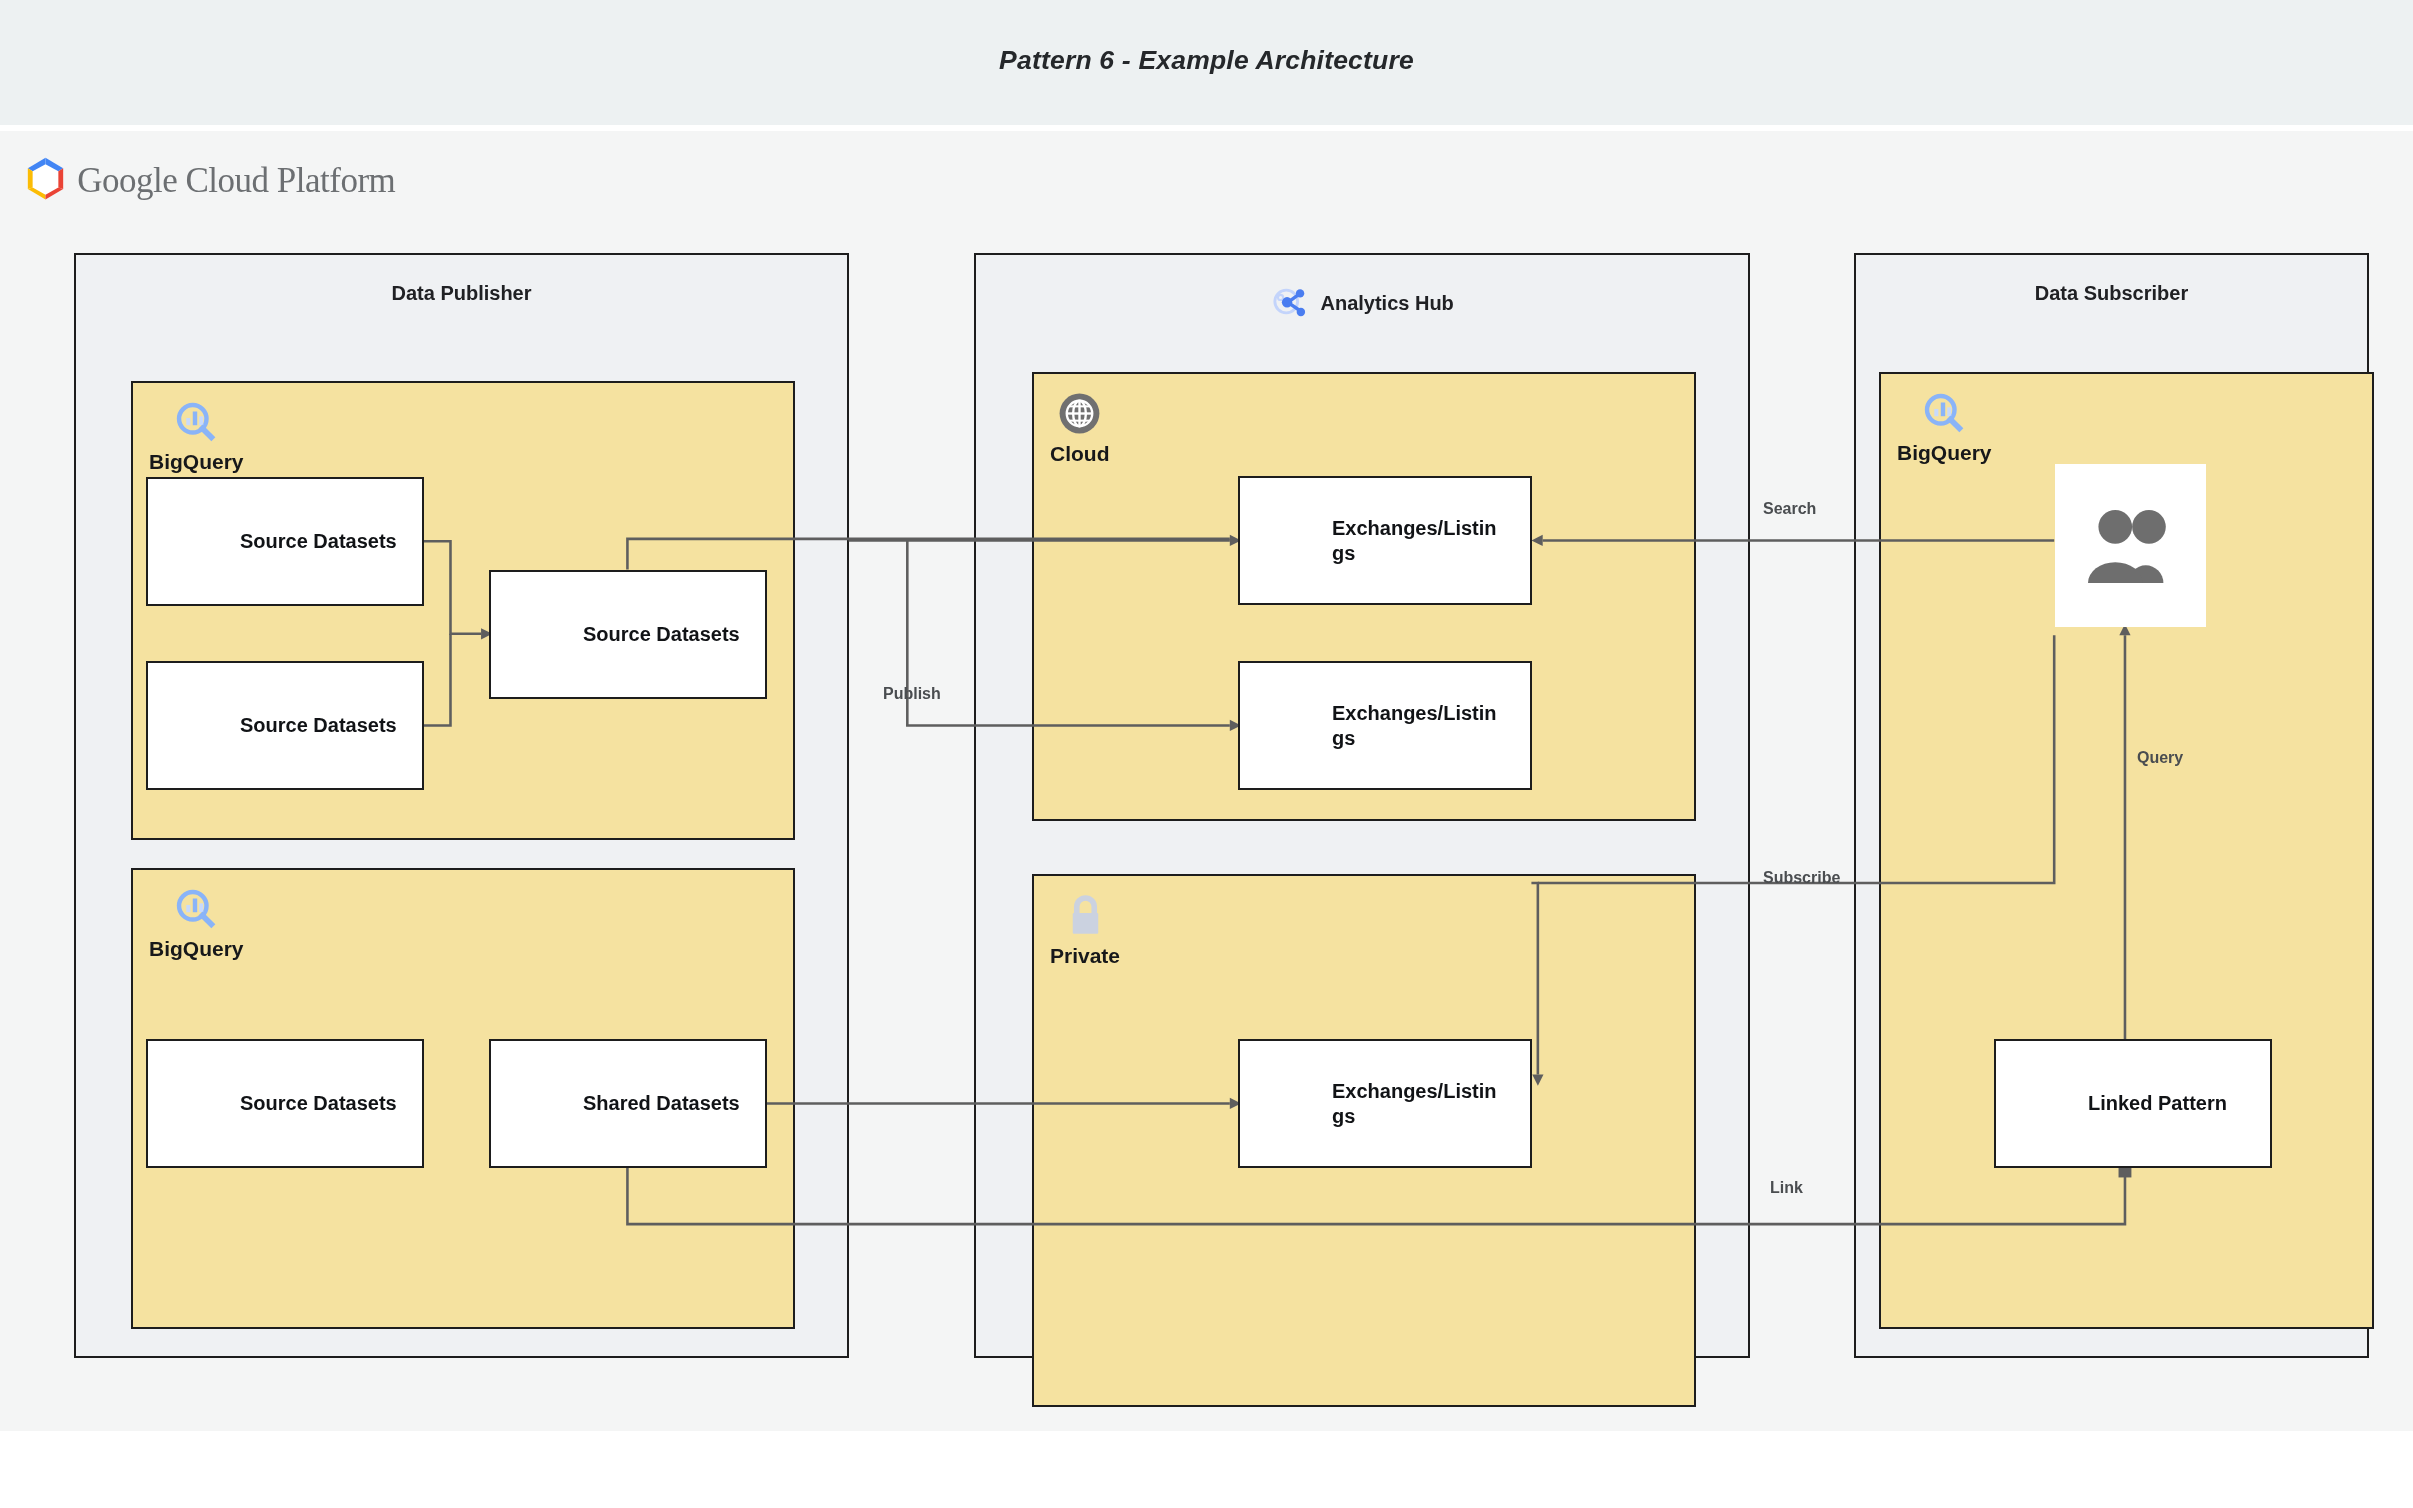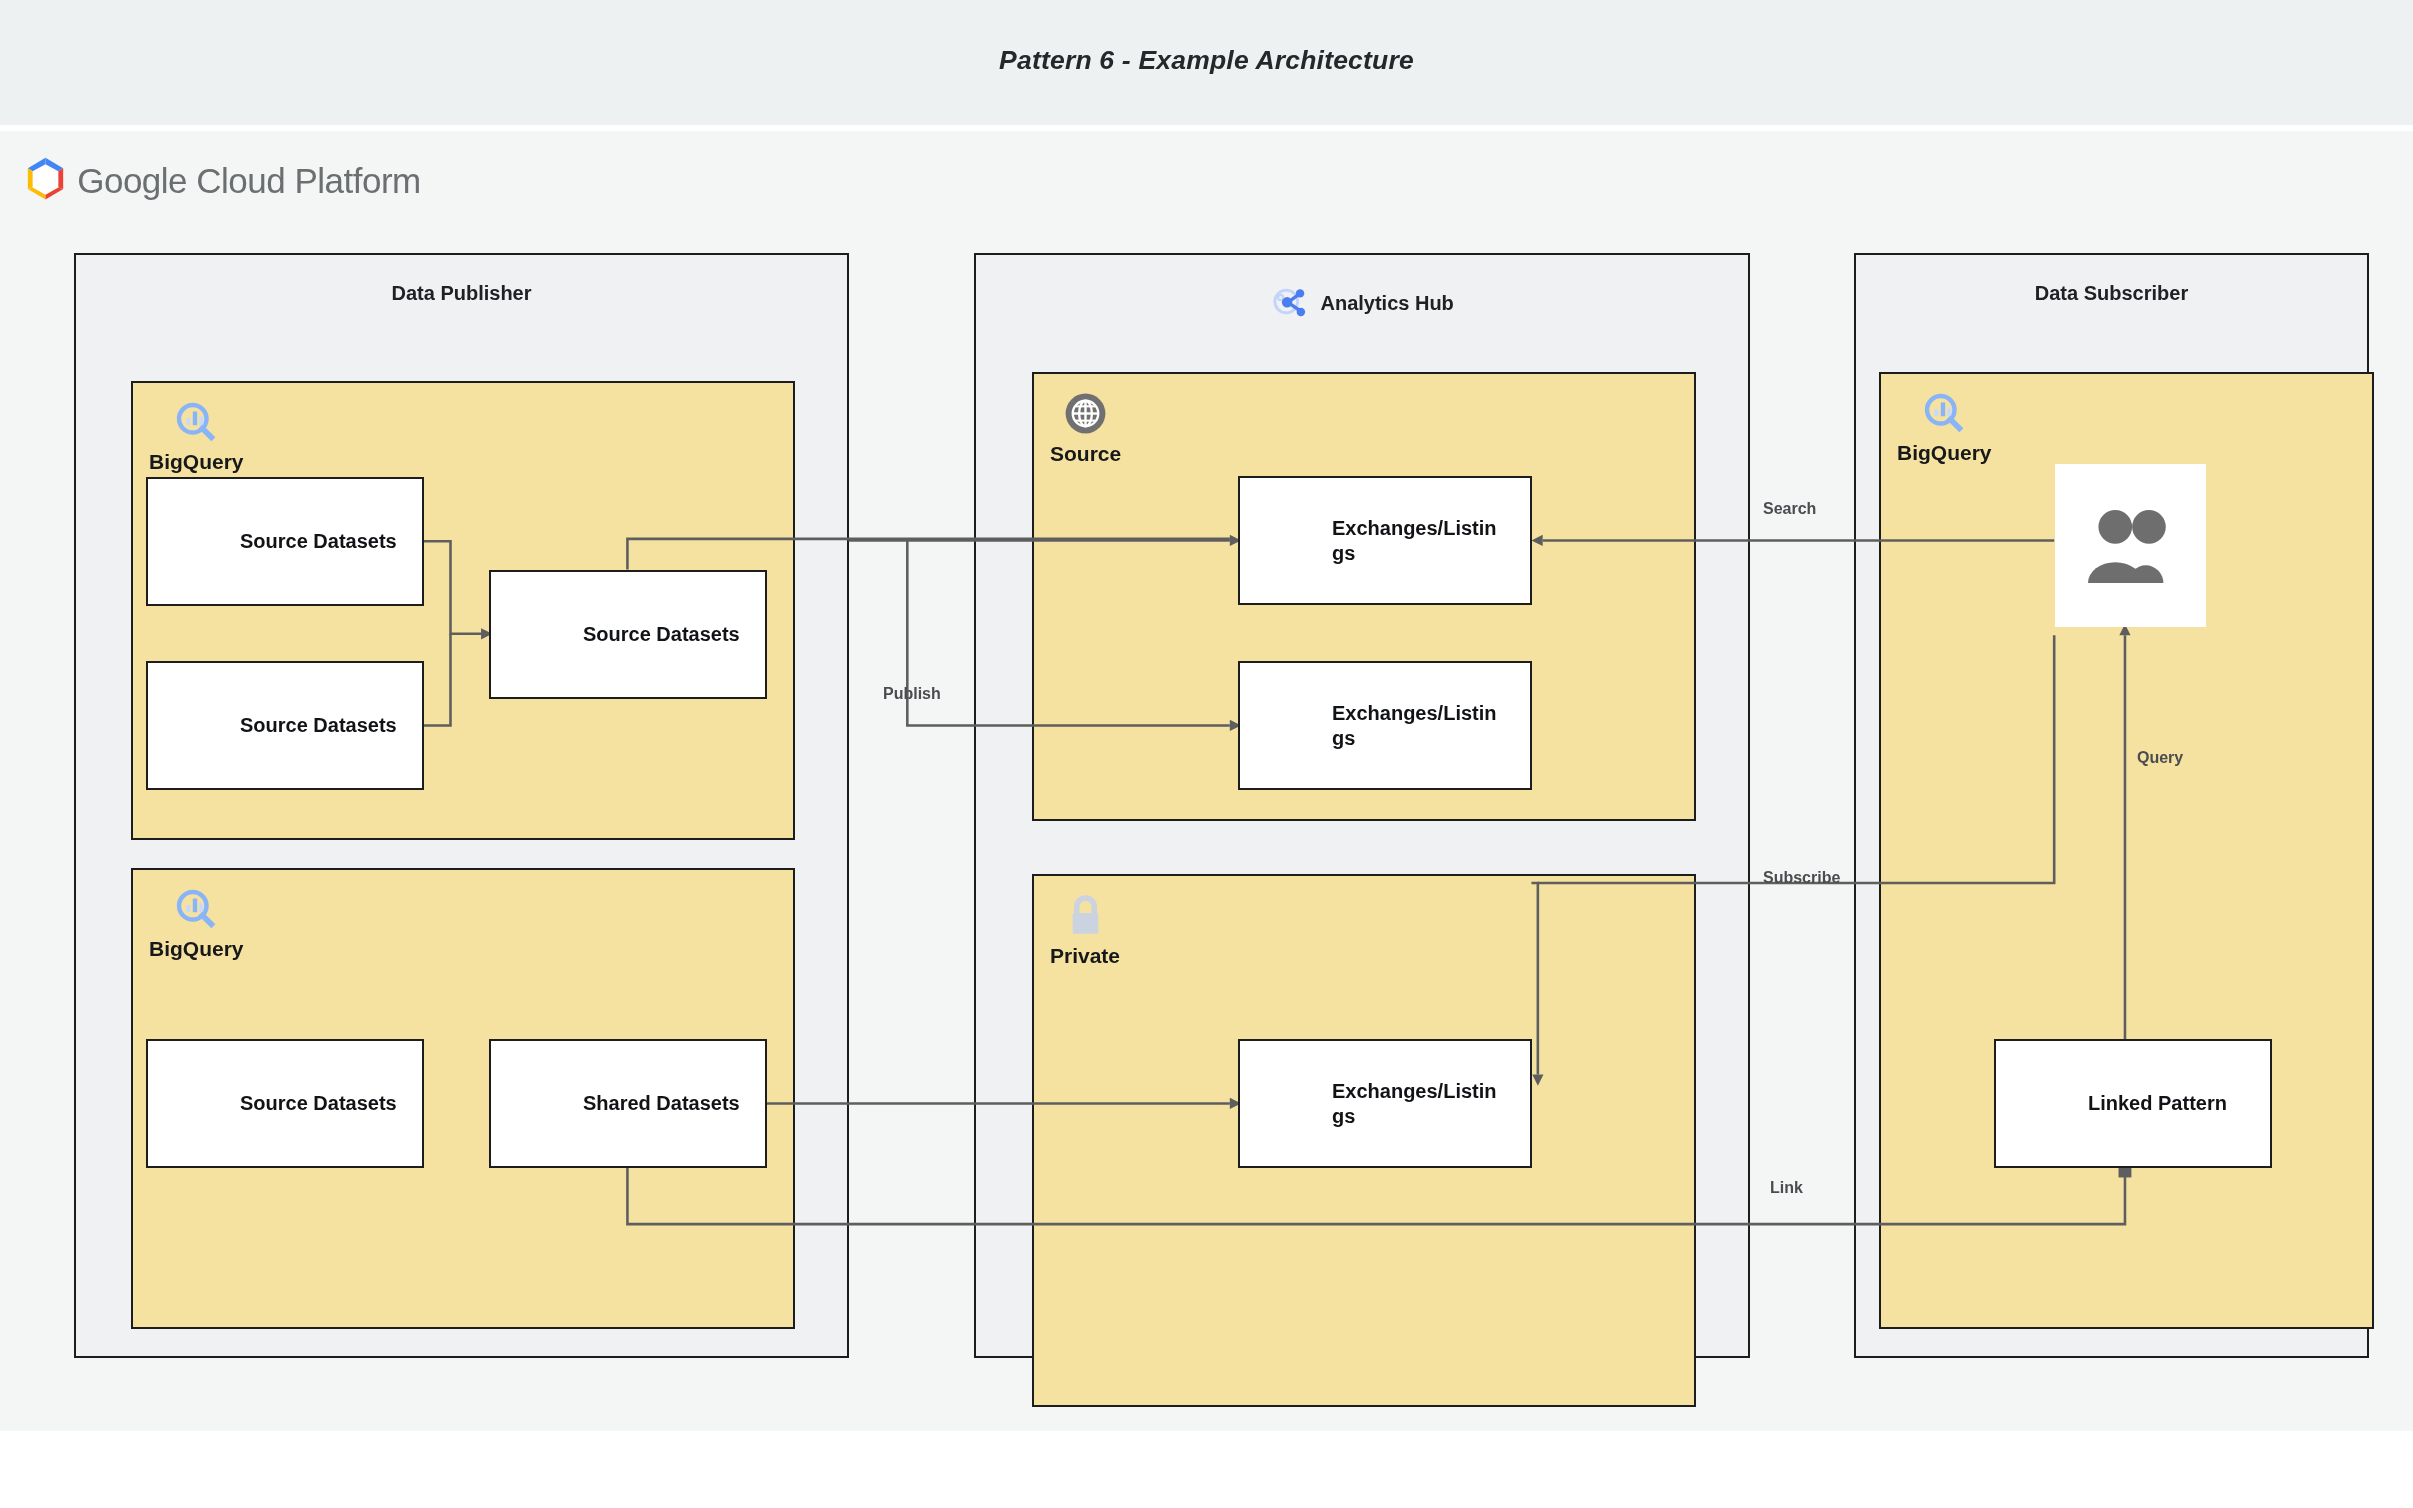--- a/index.html
+++ b/index.html
@@ -46,20 +46,21 @@
     background: #f4f5f5;
   }
 
   
   .gcp-logo {
     position: absolute;
     left: 22.5px; top: 146px;
     width: 451px; height: 69px;
     display: flex;
     align-items: center;
+    font-family: Liberation Serif, serif;
   }
   .gcp-logo svg { display: block; }
   .gcp-wordmark {
     font-size: 35px;
     color: #6c6f72;
     letter-spacing: -0.5px;
     margin-left: 9.7px;
     white-space: nowrap;
   }
 
@@ -293,21 +294,21 @@
         <svg width="43" height="43" viewBox="0 0 54 54">
           <circle cx="27" cy="27" r="25" fill="#707070"></circle>
           <circle cx="27" cy="27" r="16" fill="none" stroke="#ffffff" stroke-width="3"></circle>
           <ellipse cx="27" cy="27" rx="8" ry="16" fill="none" stroke="#ffffff" stroke-width="3"></ellipse>
           <line x1="11" y1="27" x2="43" y2="27" stroke="#ffffff" stroke-width="3"></line>
           <line x1="14" y1="18" x2="40" y2="18" stroke="#ffffff" stroke-width="2.6"></line>
           <line x1="14" y1="36" x2="40" y2="36" stroke="#ffffff" stroke-width="2.6"></line>
           <line x1="27" y1="11" x2="27" y2="43" stroke="#ffffff" stroke-width="3"></line>
         </svg>
       </span>
-      <span class="yl-text">Source</span>
+      <span class="yl-text">Cloud</span>
     </div>
   </div>
 
   <div class="ybox" id="ybox-hub-priv">
     <div class="ybox-label">
       <span>
         <svg width="39" height="43" viewBox="0 0 48 54">
           <path d="M13 25 V16 a11 11 0 0 1 22 0 V25" fill="none" stroke="#cbd2e0" stroke-width="7"></path>
           <rect x="8" y="24" width="32" height="26" rx="1.5" fill="#cbd2e0"></rect>
         </svg>

